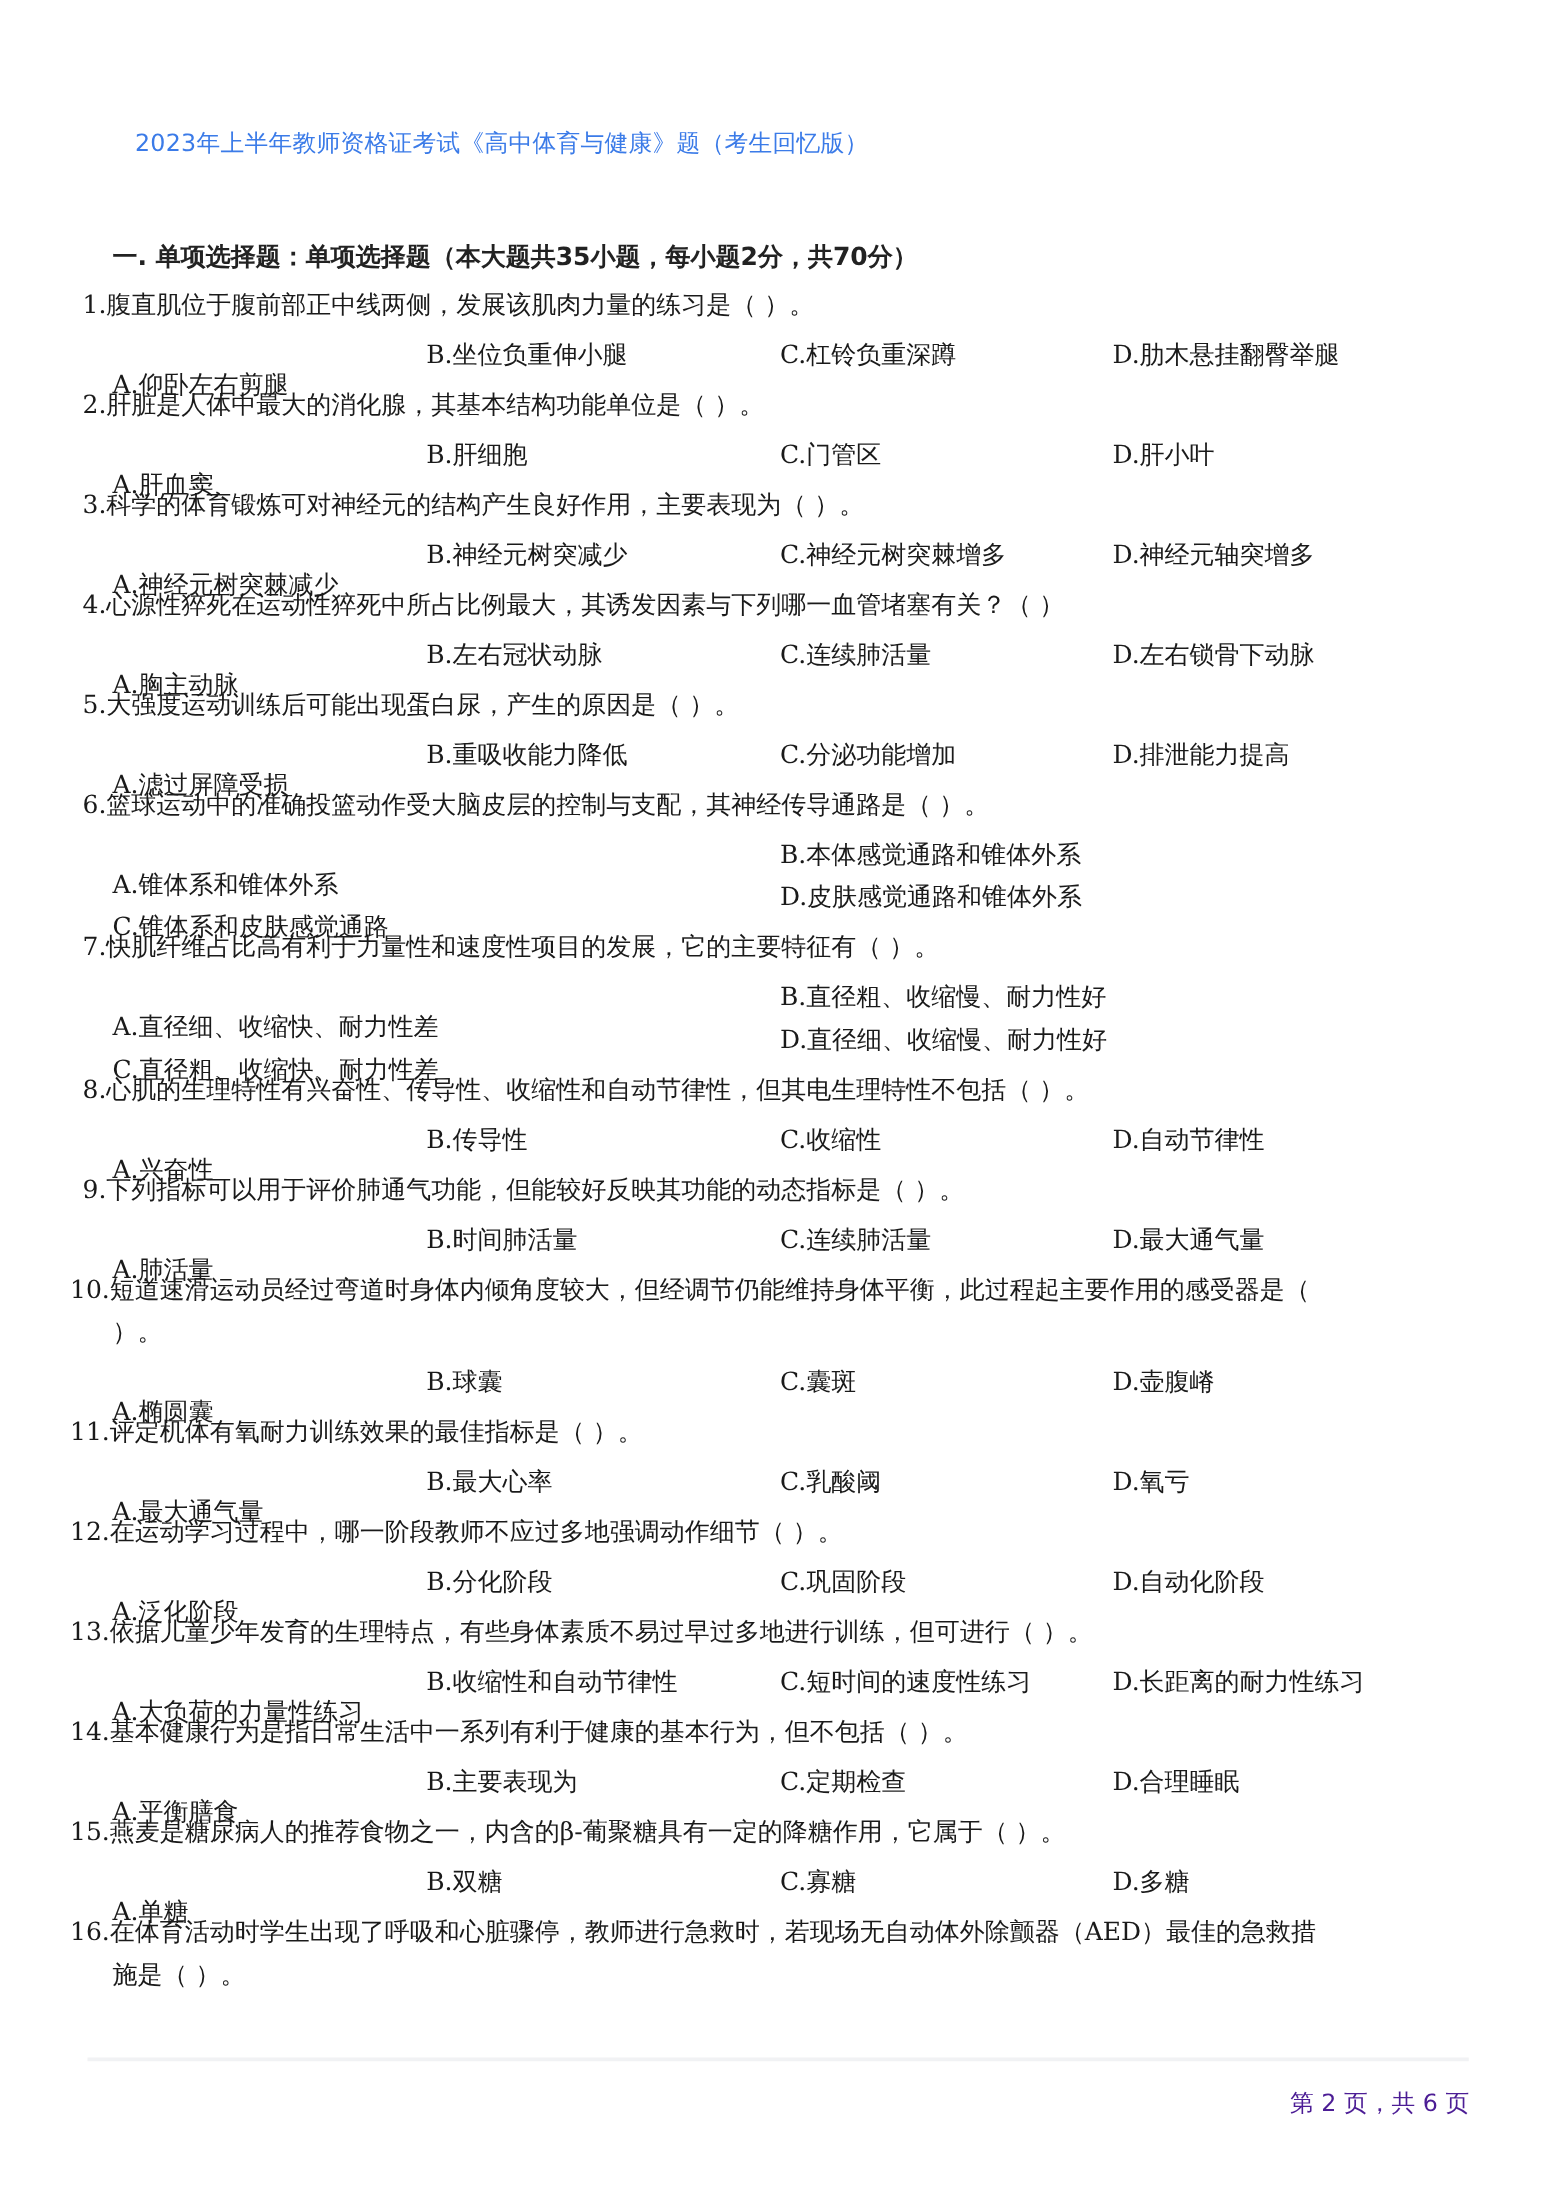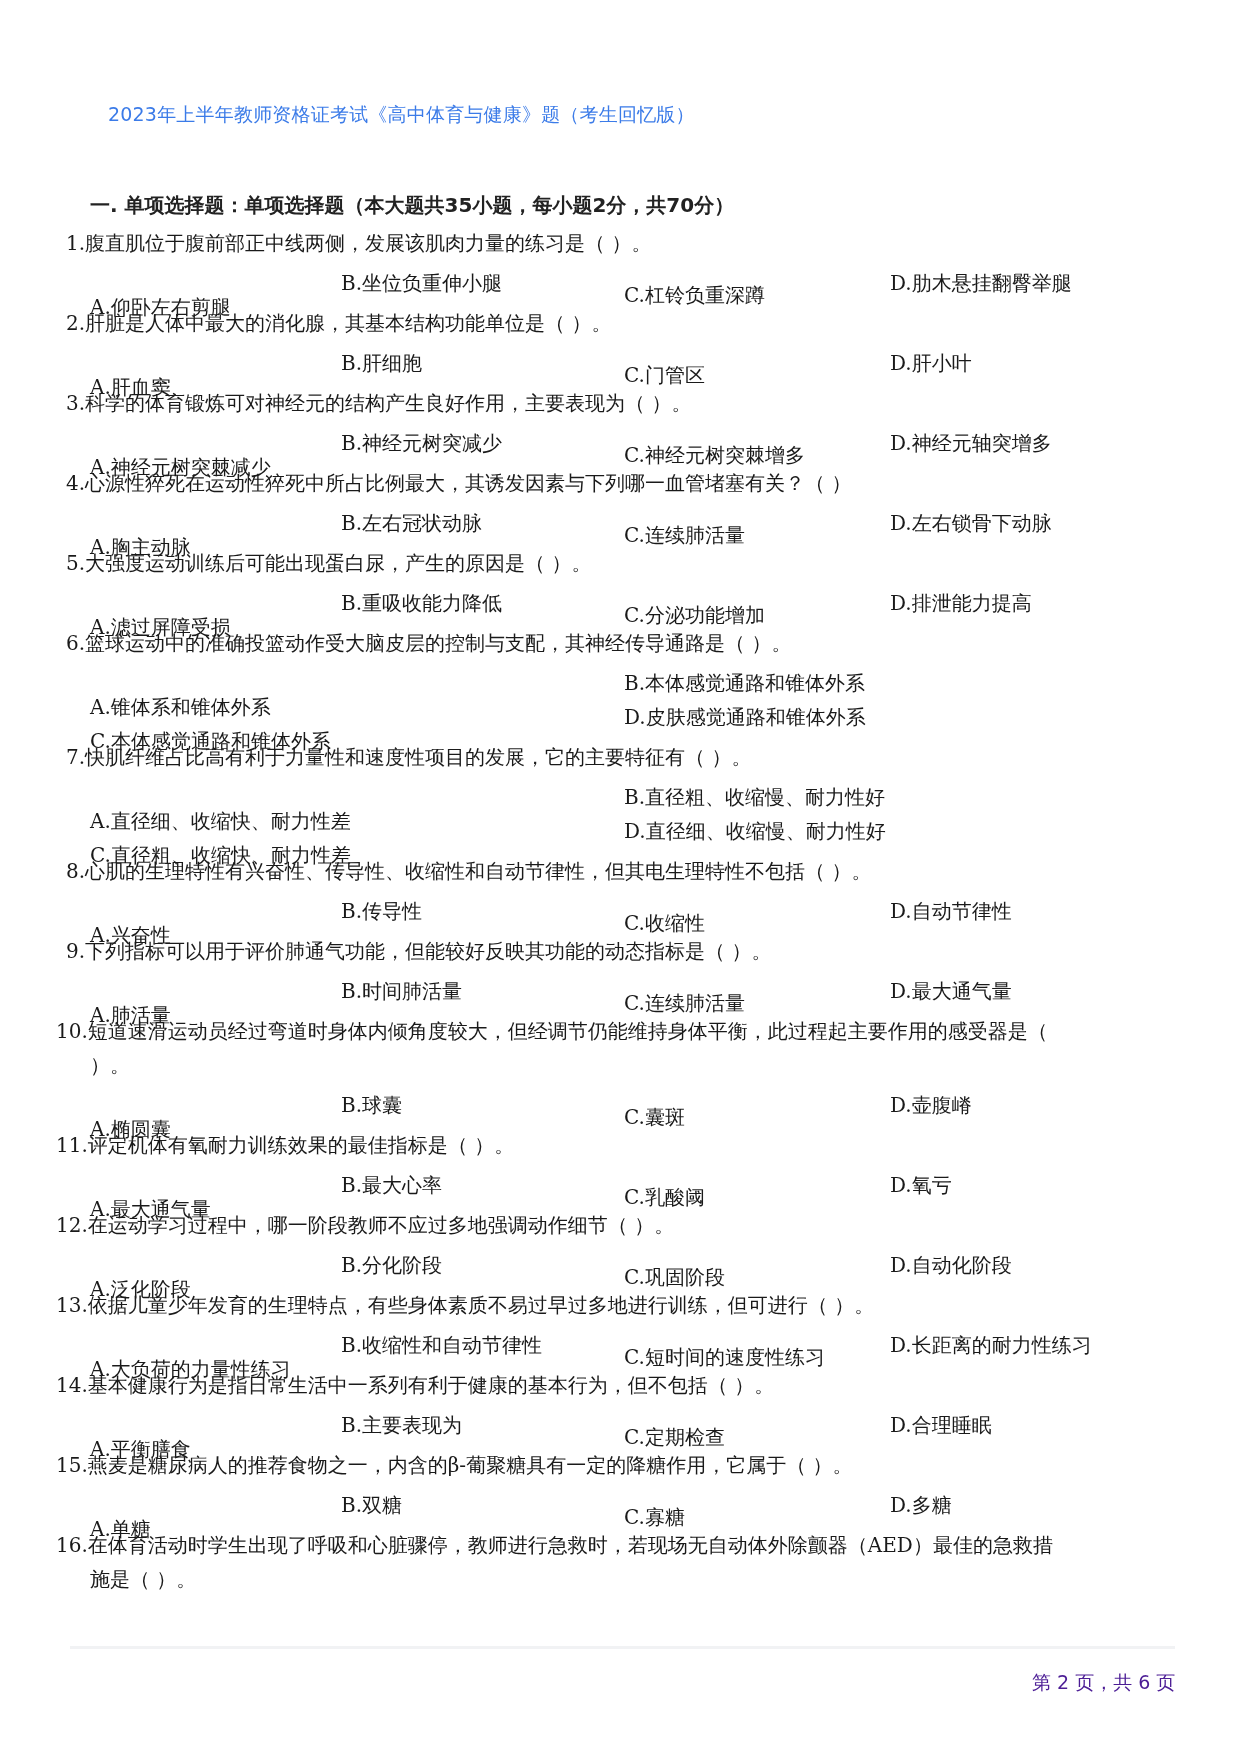--- a/index.html
+++ b/index.html
@@ -4,21 +4,21 @@
 <style>
   html, body { margin: 0; padding: 0; background: #ffffff; }
   body { width: 1240px; height: 1754px; position: relative; overflow: hidden;
          font-family: "DejaVu Serif", "Liberation Serif", serif; color: #1a1a1a; }
   .title { position: absolute; left: 108px; top: 102px; font-family: "DejaVu Sans", "Liberation Sans", sans-serif;
            font-size: 19px; color: #3b7be8; letter-spacing: 0.2px; }
   .section { position: absolute; left: 90px; top: 192px; font-family: "DejaVu Sans", "Liberation Sans", sans-serif;
              font-weight: bold; font-size: 20px; color: #222; }
   .q { position: absolute; left: 66px; font-size: 20px; line-height: 30px; white-space: nowrap; }
   .opt { position: absolute; font-size: 20px; white-space: nowrap; line-height: 30px; }
-  .c1 { left: 90px; margin-top: 24px; } .c2 { left: 341px; text-align: center; } .c3 { left: 624px; margin-top: 12px; } .c4 { left: 890px; }
+  .c1 { left: 90px; margin-top: 24px; } .c2 { left: 341px; text-align: center; } .c3 { left: 624px; } .c4 { left: 890px; }
   .h2 { left: 624px; }
   .divider { position: absolute; left: 70px; top: 1646px; width: 1105px; height: 3px; background: #f1f2f4; }
   .footer { position: absolute; left: 1032px; top: 1670px; font-family: "DejaVu Sans", "Liberation Sans", sans-serif;
             font-size: 19px; color: #4c1d95; }
 </style>
 </head>
 <body>
 
 <div>
   <div class="title">2023年上半年教师资格证考试《高中体育与健康》题（考生回忆版）</div>
@@ -50,21 +50,21 @@
 
   <div class="q" style="top:548px">5.大强度运动训练后可能出现蛋白尿，产生的原因是（  ）。</div>
   <div class="opt c1" style="top:588px">A.滤过屏障受损</div>
   <div class="opt c2" style="top:588px">B.重吸收能力降低</div>
   <div class="opt c3" style="top:588px">C.分泌功能增加</div>
   <div class="opt c4" style="top:588px">D.排泄能力提高</div>
 
   <div class="q" style="top:628px">6.篮球运动中的准确投篮动作受大脑皮层的控制与支配，其神经传导通路是（  ）。</div>
   <div class="opt c1" style="top:668px">A.锥体系和锥体外系</div>
   <div class="opt h2" style="top:668px">B.本体感觉通路和锥体外系</div>
-  <div class="opt c1" style="top:702px">C.本体感觉通路和锥体外系</div>
+  <div class="opt c1" style="top:702px">C.锥体系和皮肤感觉通路</div>
   <div class="opt h2" style="top:702px">D.皮肤感觉通路和锥体外系</div>
 
   <div class="q" style="top:742px">7.快肌纤维占比高有利于力量性和速度性项目的发展，它的主要特征有（  ）。</div>
   <div class="opt c1" style="top:782px">A.直径细、收缩快、耐力性差</div>
   <div class="opt h2" style="top:782px">B.直径粗、收缩慢、耐力性好</div>
   <div class="opt c1" style="top:816px">C.直径粗、收缩快、耐力性差</div>
   <div class="opt h2" style="top:816px">D.直径细、收缩慢、耐力性好</div>
 
   <div class="q" style="top:856px">8.心肌的生理特性有兴奋性、传导性、收缩性和自动节律性，但其电生理特性不包括（  ）。</div>
   <div class="opt c1" style="top:896px">A.兴奋性</div>

